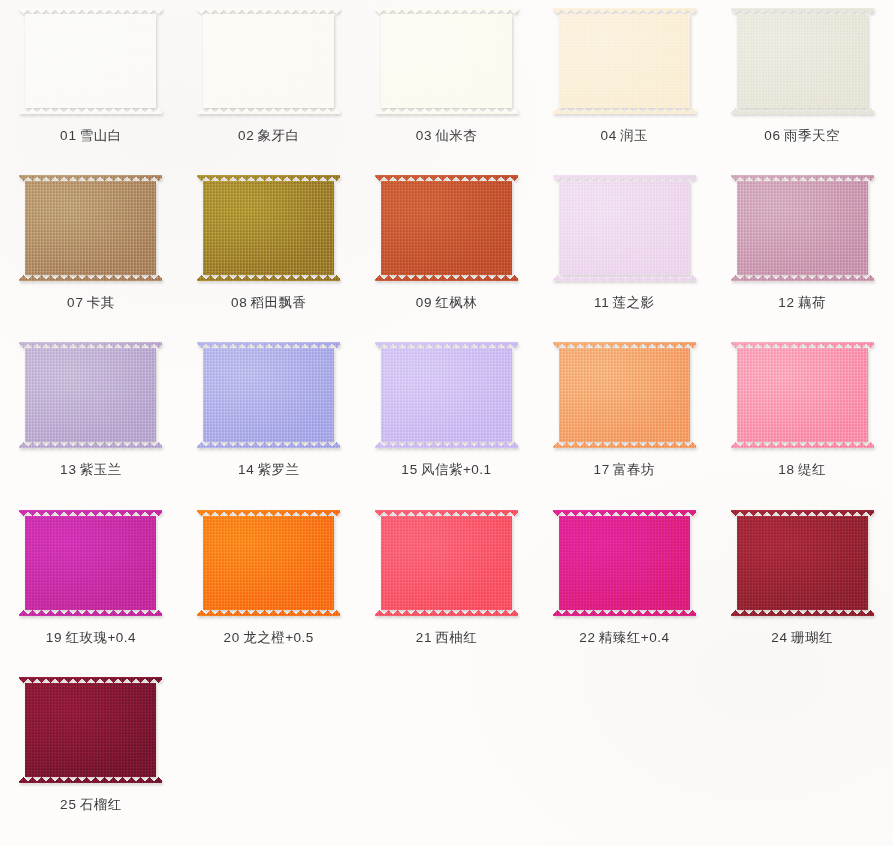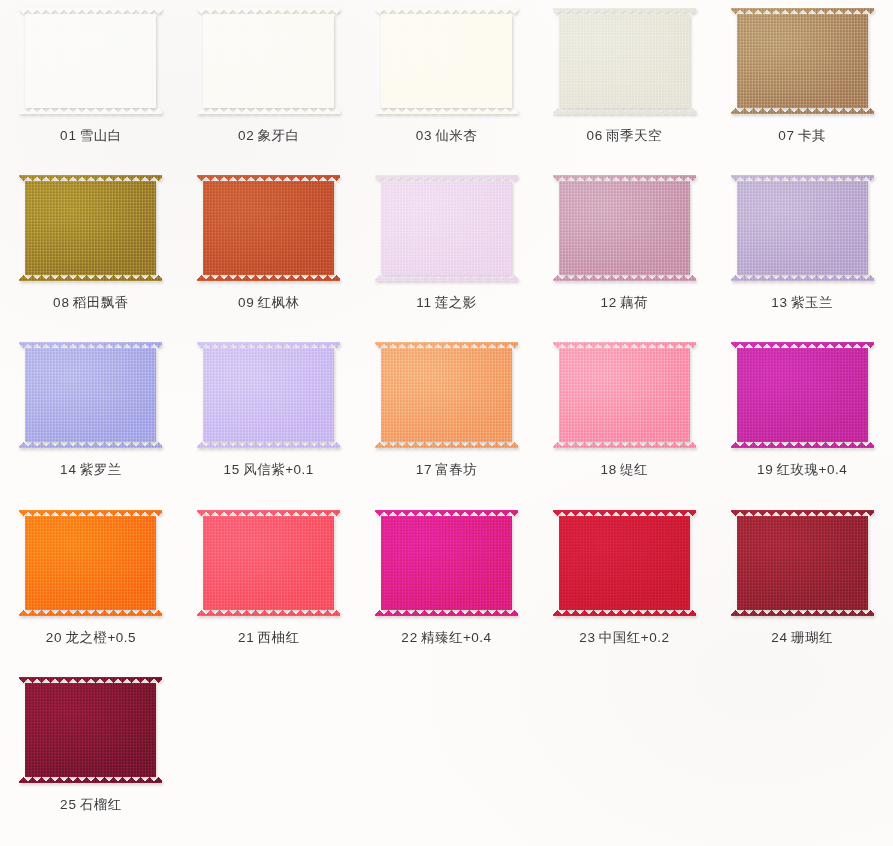--- a/index.html
+++ b/index.html
@@ -134,20 +134,26 @@
         <div class="swatch-label"><span class="swatch-code">02</span><span class="swatch-name">象牙白</span></div>
       </div>
       <div class="swatch-cell">
         <div class="swatch-chip-wrap">
           <div class="swatch-chip" style="background: rgb(253, 250, 240);"></div>
         </div>
         <div class="swatch-label"><span class="swatch-code">03</span><span class="swatch-name">仙米杏</span></div>
       </div>
       <div class="swatch-cell">
         <div class="swatch-chip-wrap">
+          <div class="swatch-chip" style="background: rgb(250, 238, 213);"></div>
+        </div>
+        <div class="swatch-label"><span class="swatch-code">04</span><span class="swatch-name">润玉</span></div>
+      </div>
+      <div class="swatch-cell">
+        <div class="swatch-chip-wrap">
           <div class="swatch-chip" style="background: rgb(231, 229, 216);"></div>
         </div>
         <div class="swatch-label"><span class="swatch-code">06</span><span class="swatch-name">雨季天空</span></div>
       </div>
       <div class="swatch-cell">
         <div class="swatch-chip-wrap">
           <div class="swatch-chip" style="background: rgb(171, 132, 96);"></div>
         </div>
         <div class="swatch-label"><span class="swatch-code">07</span><span class="swatch-name">卡其</span></div>
       </div>
@@ -221,26 +227,20 @@
         <div class="swatch-chip-wrap">
           <div class="swatch-chip" style="background: rgb(249, 82, 99);"></div>
         </div>
         <div class="swatch-label"><span class="swatch-code">21</span><span class="swatch-name">西柚红</span></div>
       </div>
       <div class="swatch-cell">
         <div class="swatch-chip-wrap">
           <div class="swatch-chip" style="background: rgb(220, 31, 126);"></div>
         </div>
         <div class="swatch-label"><span class="swatch-code">22</span><span class="swatch-name">精臻红+0.4</span></div>
-      </div>
-      <div class="swatch-cell">
-        <div class="swatch-chip-wrap">
-          <div class="swatch-chip" style="background: rgb(204, 26, 51);"></div>
-        </div>
-        <div class="swatch-label"><span class="swatch-code">23</span><span class="swatch-name">中国红+0.2</span></div>
       </div>
       <div class="swatch-cell">
         <div class="swatch-chip-wrap">
           <div class="swatch-chip" style="background: rgb(142, 34, 48);"></div>
         </div>
         <div class="swatch-label"><span class="swatch-code">24</span><span class="swatch-name">珊瑚红</span></div>
       </div>
       <div class="swatch-cell">
         <div class="swatch-chip-wrap">
           <div class="swatch-chip" style="background: rgb(118, 22, 47);"></div>

